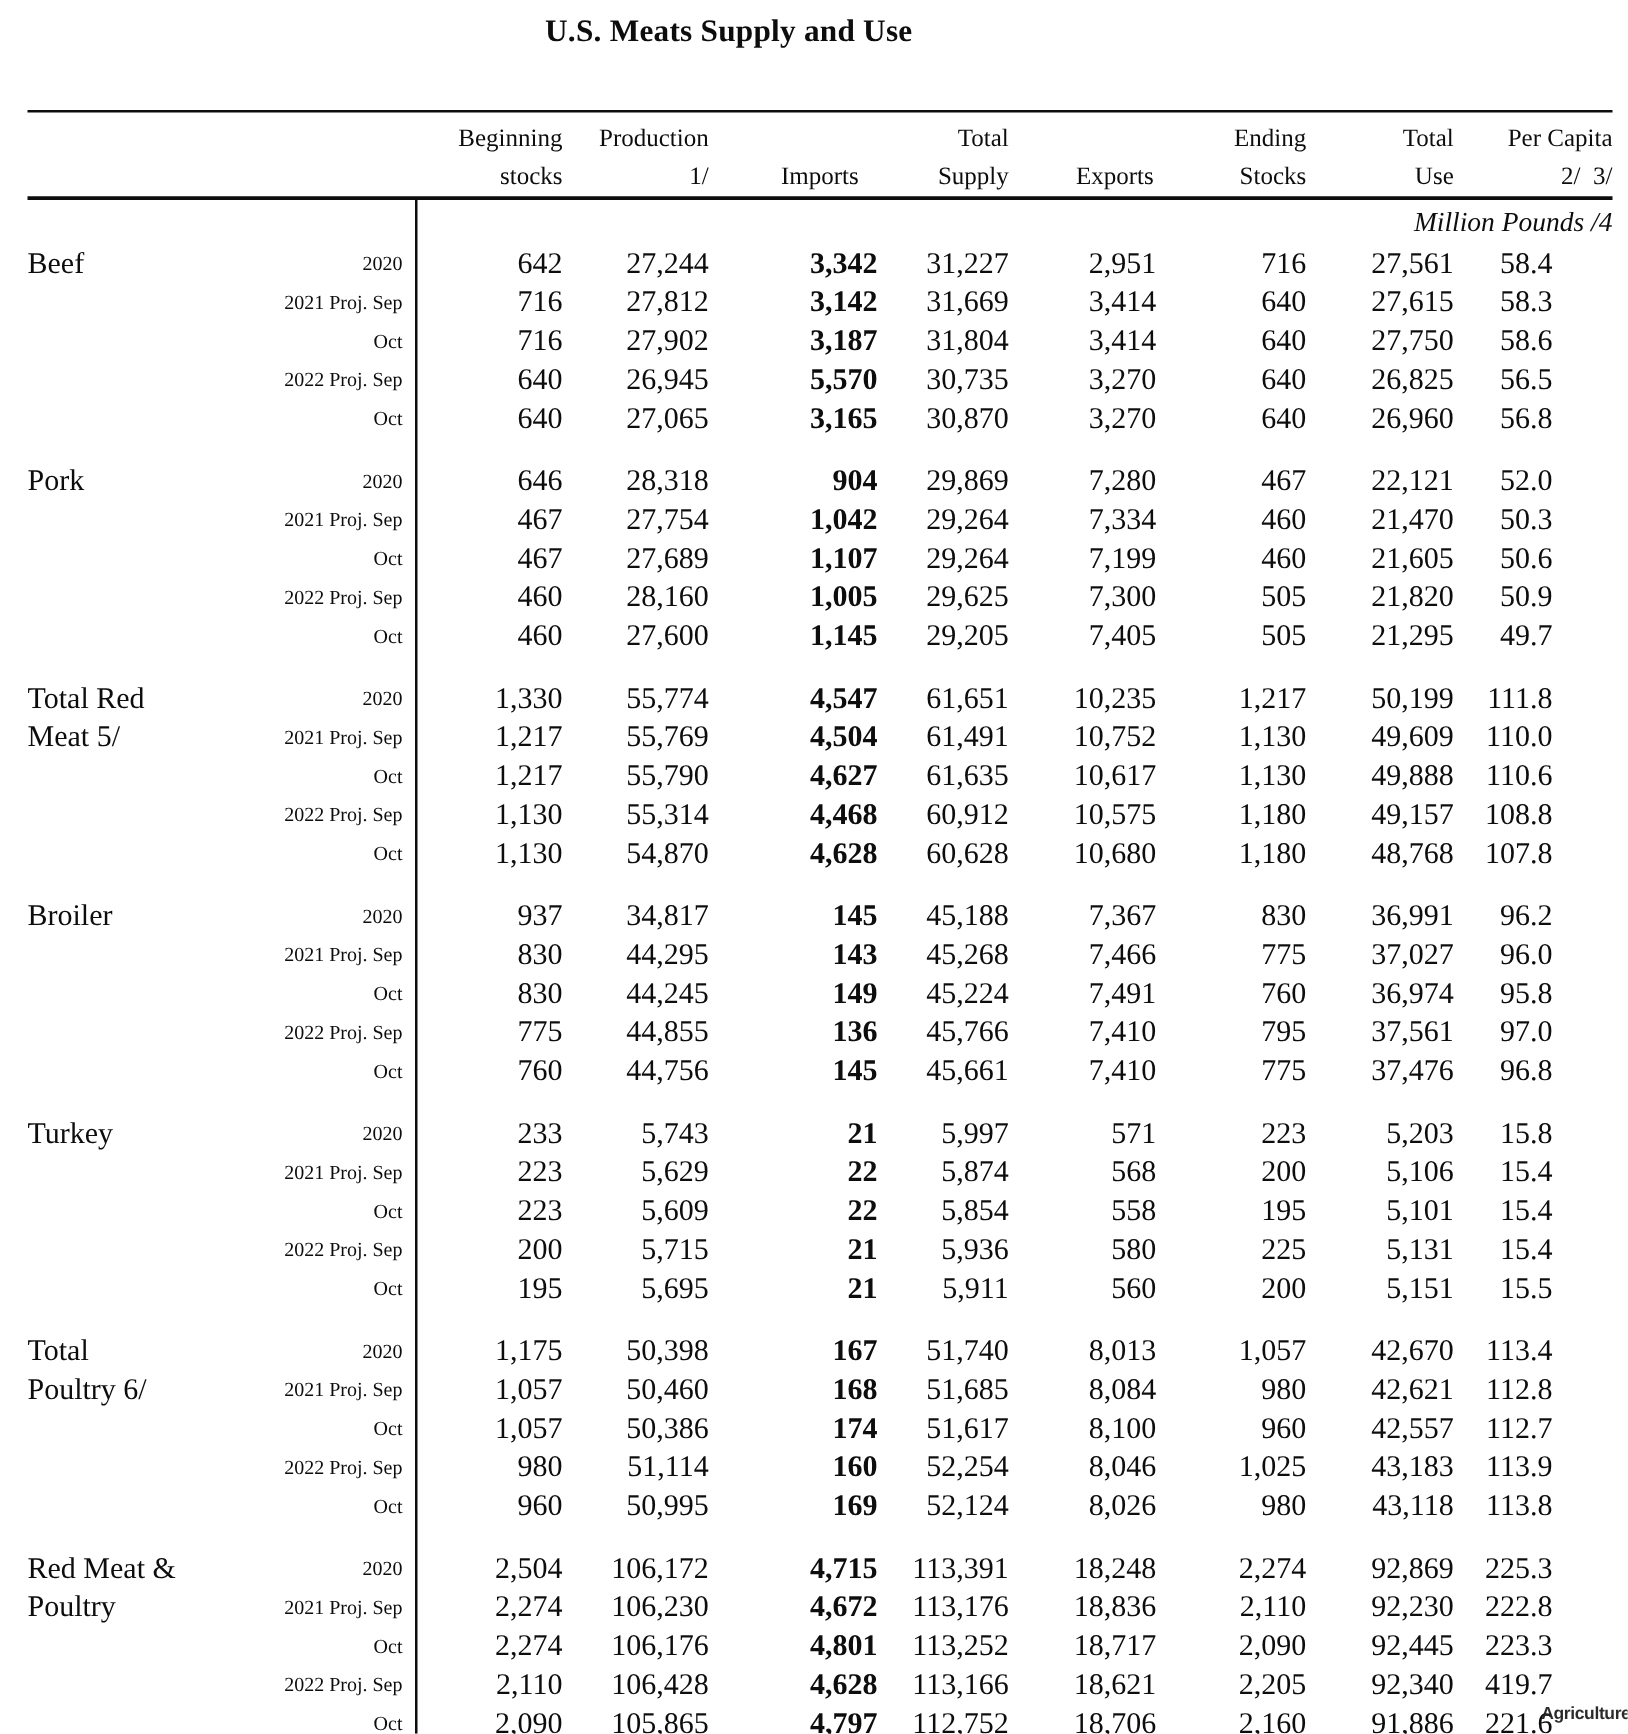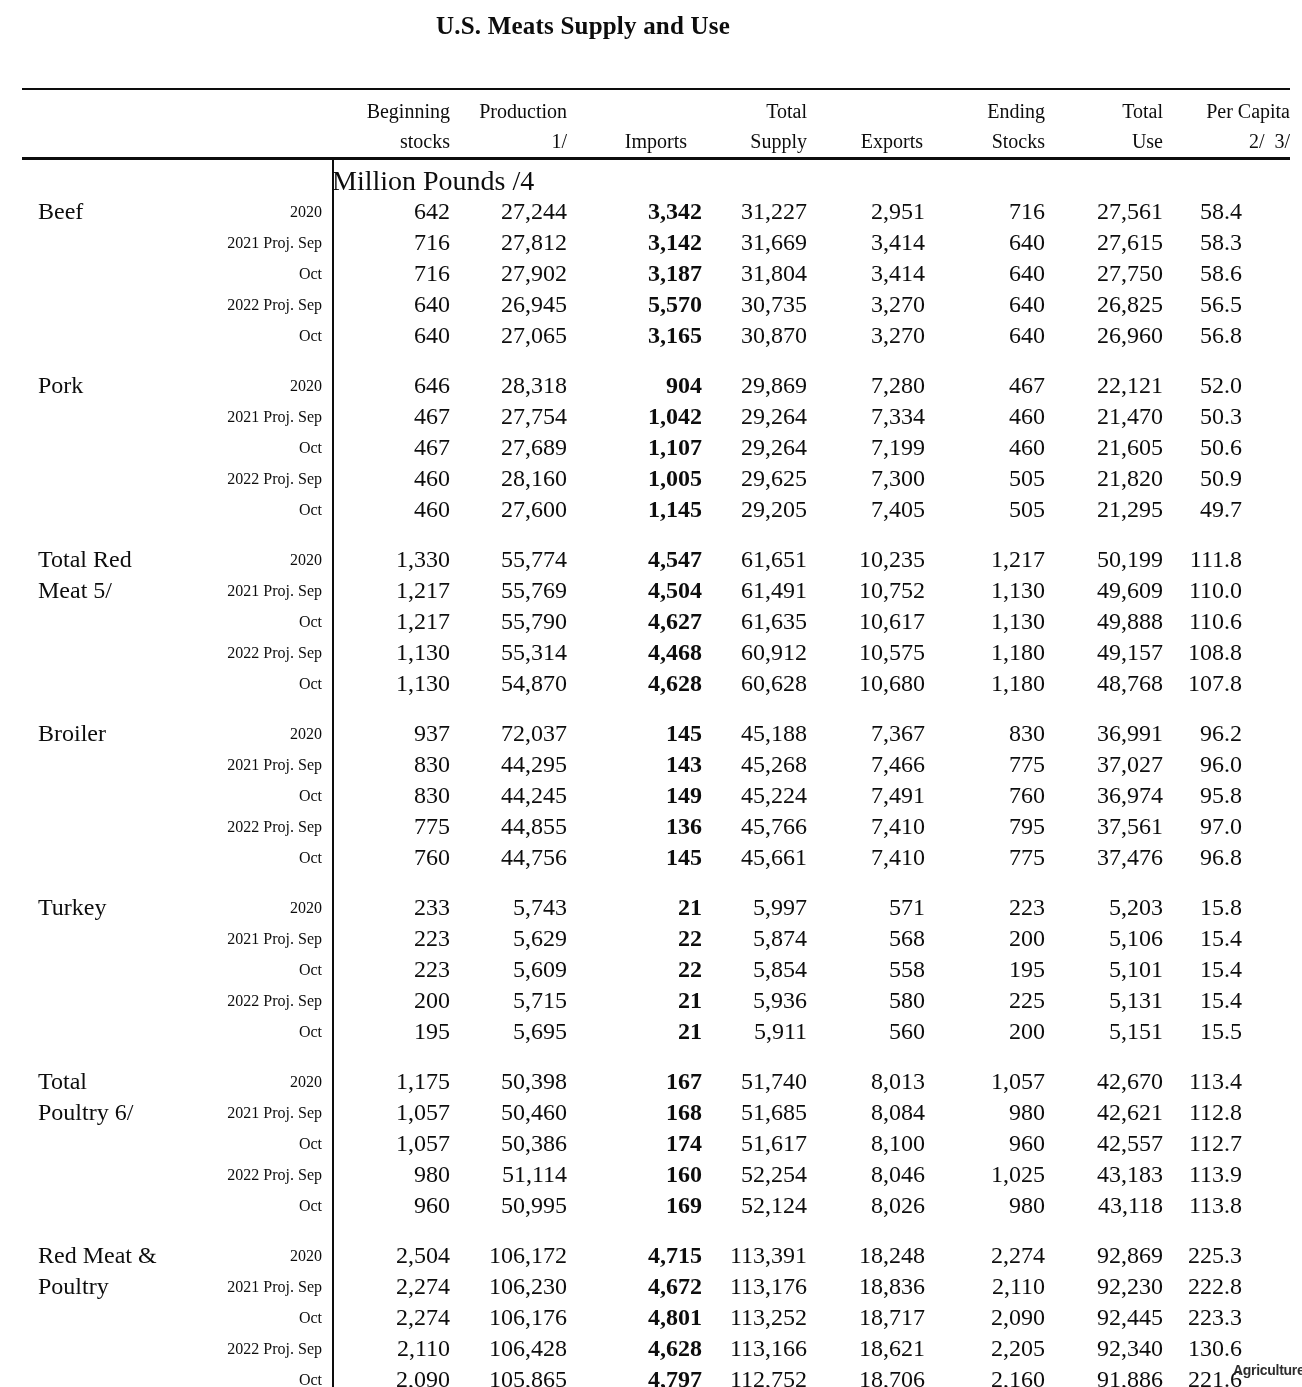--- a/index.html
+++ b/index.html
@@ -64,41 +64,42 @@
     white-space: pre;
   }
   .hline2 { display: block; }
 
   
   #units {
     position: absolute;
     top: 165px;
     left: 332px;
     width: 958px;
-    text-align: left;
-    font-size: 28px;
+    text-align: right;
+    font-style: italic;
+    font-size: 22px;
   }
 
   
   #tbody {
     position: absolute;
     top: 196px;
     left: 0;
     width: 1302px;
   }
   .group { position: relative; }
   .group + .group { margin-top: 19px; }
 
   .row {
     position: relative;
     height: 31px;
   }
   .commodity {
     position: absolute;
-    left: 38px;
+    left: 22px;
     top: 0;
     width: 160px;
     font-size: 24px;
     line-height: 31px;
     text-align: left;
     white-space: pre;
   }
   .period {
     position: absolute;
     left: 22px;
@@ -336,21 +337,21 @@
         <div class="val c5">1,180</div>
         <div class="val c6">48,768</div>
         <div class="val c7">107.8</div>
       </div>
     </div>
     <div class="group">
       <div class="row">
         <div class="commodity">Broiler</div>
         <div class="period">2020</div>
         <div class="val c0">937</div>
-        <div class="val c1">72,037</div>
+        <div class="val c1">34,817</div>
         <div class="val c2">145</div>
         <div class="val c3">45,188</div>
         <div class="val c4">7,367</div>
         <div class="val c5">830</div>
         <div class="val c6">36,991</div>
         <div class="val c7">96.2</div>
       </div>
       <div class="row">
         <div class="period">2021 Proj. Sep</div>
         <div class="val c0">830</div>
@@ -551,21 +552,21 @@
       </div>
       <div class="row">
         <div class="period">2022 Proj. Sep</div>
         <div class="val c0">2,110</div>
         <div class="val c1">106,428</div>
         <div class="val c2">4,628</div>
         <div class="val c3">113,166</div>
         <div class="val c4">18,621</div>
         <div class="val c5">2,205</div>
         <div class="val c6">92,340</div>
-        <div class="val c7">130.6</div>
+        <div class="val c7">419.7</div>
       </div>
       <div class="row">
         <div class="period">Oct</div>
         <div class="val c0">2,090</div>
         <div class="val c1">105,865</div>
         <div class="val c2">4,797</div>
         <div class="val c3">112,752</div>
         <div class="val c4">18,706</div>
         <div class="val c5">2,160</div>
         <div class="val c6">91,886</div>

